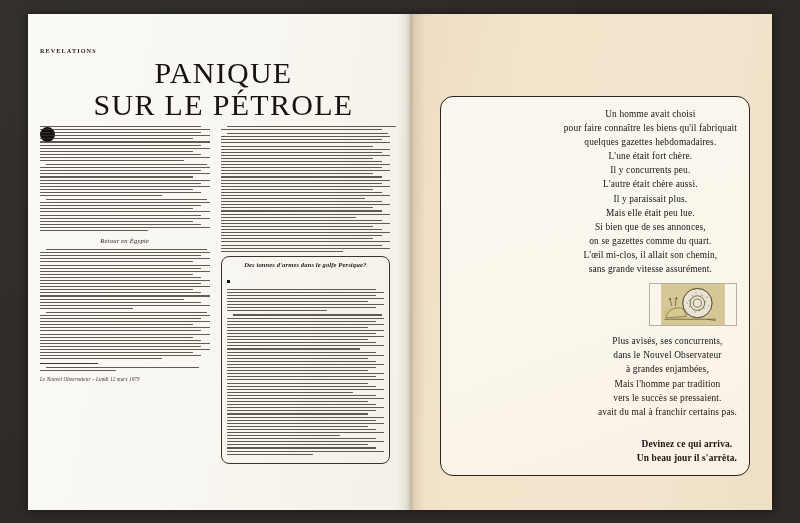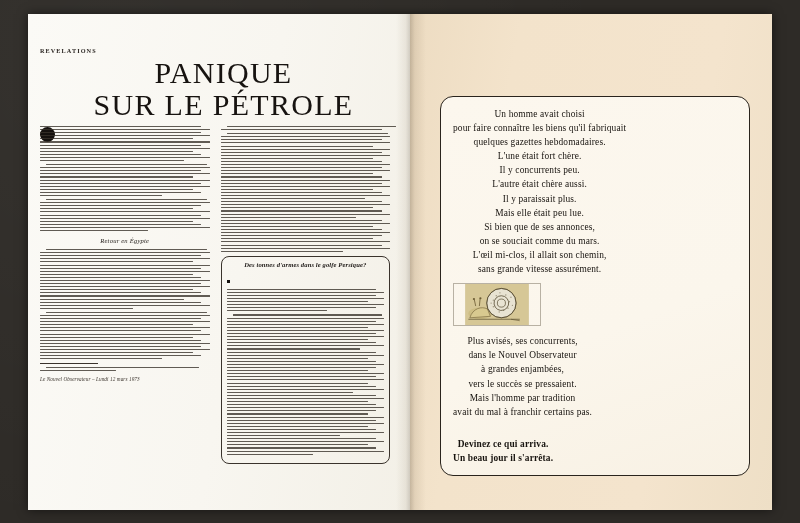--- a/index.html
+++ b/index.html
@@ -103,21 +103,21 @@
   }
   .apologue-title{
     position:absolute;left:0;right:0;top:32px;text-align:center;
     font-size:25px;letter-spacing:1.6px;color:#13100d;
     font-family:"Liberation Serif",serif;
   }
   .panel{
     position:absolute;left:30px;right:22px;top:82px;bottom:34px;
     border:1.1px solid #2a241d;border-radius:13px;
     background:linear-gradient(160deg,#fcf7ee 0%,#fbf6ec 60%,#f8f1e4 100%);
-    display:flex;flex-direction:column;align-items:flex-start;
+    display:flex;flex-direction:column;align-items:flex-end;
     justify-content:center;
     padding:10px 12px;box-sizing:border-box;
   }
   .verse{
     text-align:center;color:#17130f;
     font-family:"Liberation Serif",serif;
     font-size:9.4px;line-height:14.1px;letter-spacing:.15px;
   }
   .verse .line{display:block;white-space:nowrap;}
   .snail{
@@ -342,21 +342,21 @@
         <div class="verse" id="stanza1">
             <span class="line">Un homme avait choisi</span>
             <span class="line">pour faire connaître les biens qu'il fabriquait</span>
             <span class="line">quelques gazettes hebdomadaires.</span>
             <span class="line">L'une était fort chère.</span>
             <span class="line">Il y concurrents peu.</span>
             <span class="line">L'autre était chère aussi.</span>
             <span class="line">Il y paraissait plus.</span>
             <span class="line">Mais elle était peu lue.</span>
             <span class="line">Si bien que de ses annonces,</span>
-            <span class="line">on se souciait comme du mars.</span>
+            <span class="line">on se gazettes comme du quart.</span>
             <span class="line">L'œil mi-clos, il allait son chemin,</span>
             <span class="line">sans grande vitesse assurément.</span>
           </div>
 
         <svg class="snail" viewBox="0 0 86 56">
           <rect x="0" y="0" width="86" height="56" fill="#c9bb8c"></rect>
           <rect x="0" y="0" width="86" height="56" fill="#d6c796"></rect>
           <ellipse cx="20" cy="40" rx="16" ry="8" fill="#cdbd84"></ellipse>
           <path d="M6 46 C10 33 22 30 30 34 L34 44 Z" fill="#d8c98f" stroke="#6b5b33" stroke-width=".8"></path>
           <path d="M14 30 L12 21 M19 30 L20 20" stroke="#6b5b33" stroke-width="1.1" fill="none"></path>
@@ -381,22 +381,22 @@
               <circle cx="62" cy="18" r=".9"></circle>
           </g>
           <path d="M4 48 L74 48" stroke="#5c4f2e" stroke-width="1"></path>
           <path d="M62 48 L74 50" stroke="#5c4f2e" stroke-width=".8"></path>
         </svg>
 
         <div class="verse" id="stanza2">
             <span class="line">Plus avisés, ses concurrents,</span>
             <span class="line">dans le Nouvel Observateur</span>
             <span class="line">à grandes enjambées,</span>
+            <span class="line">Mais l'homme par tradition</span>
             <span class="line">vers le succès se pressaient.</span>
-            <span class="line">Mais l'homme par tradition</span>
             <span class="line">avait du mal à franchir certains pas.</span>
           </div>
         <div class="verse" id="stanza3" style="margin-top:18px;font-weight:bold;">
             <span class="line">Devinez ce qui arriva.</span>
             <span class="line">Un beau jour il s'arrêta.</span>
           </div>
       </div>
     </div>
 
   </div>

